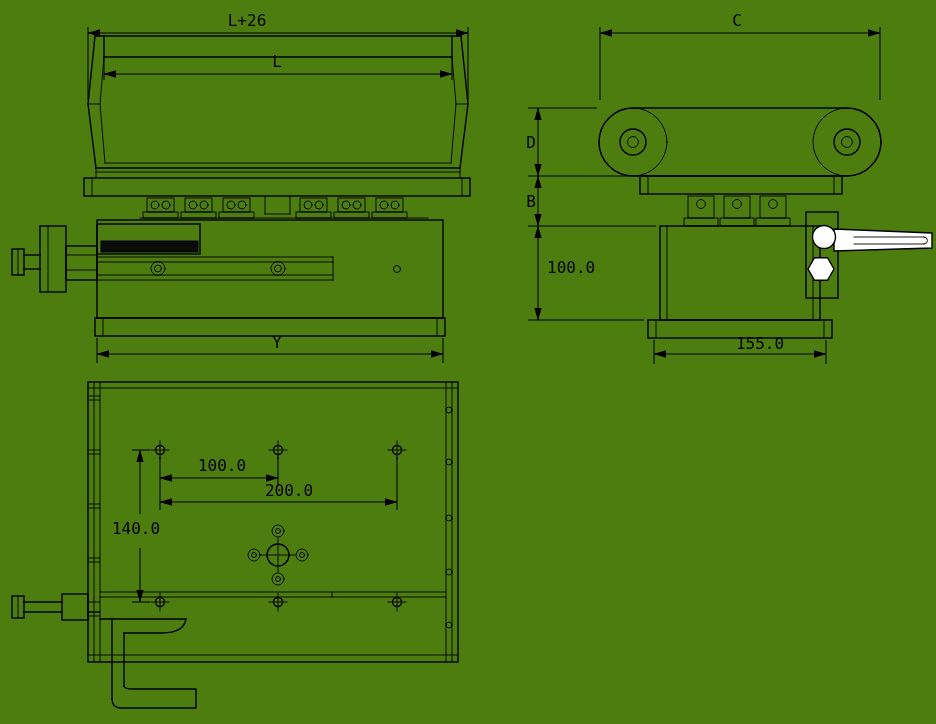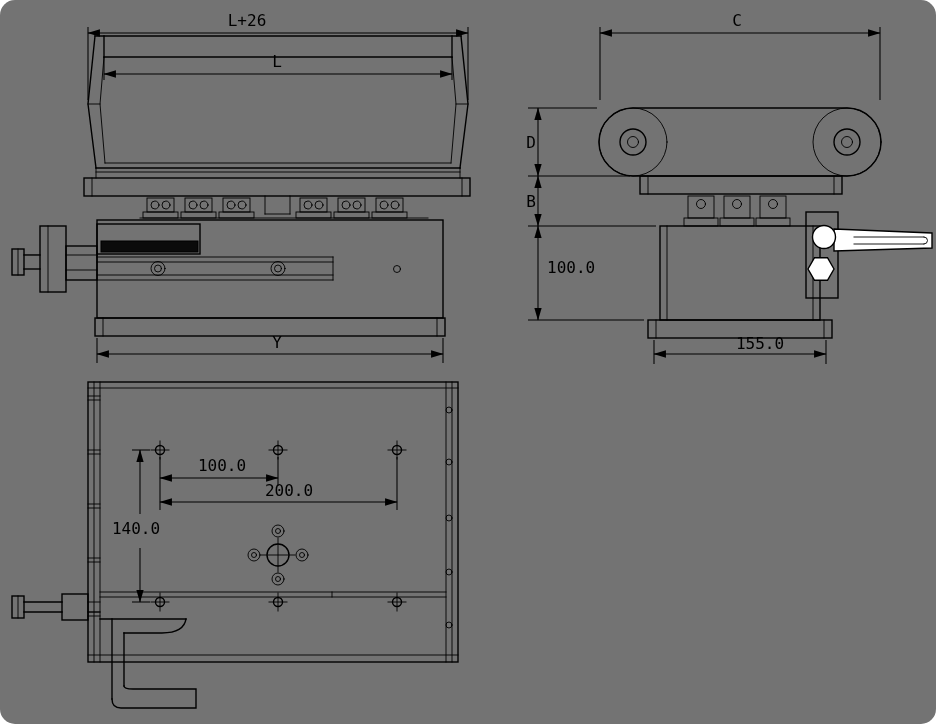--- a/index.html
+++ b/index.html
@@ -1,16 +1,16 @@
 <!DOCTYPE html>
 <html><head>
 <meta charset="utf-8">
 <style>
   html,body{margin:0;padding:0;background:#ffffff;}
-  .page{width:936px;height:724px;background:#737373;overflow:hidden;position:relative;border-radius:15px;}
+  .page{width:936px;height:724px;background:#4d7c0f;overflow:hidden;position:relative;}
   svg{display:block;}
   .ln{stroke:#000;stroke-width:1.4;fill:none;stroke-linecap:square;stroke-linejoin:miter;}
   .tn{stroke:#000;stroke-width:0.9;fill:none;stroke-linecap:square;}
   .dm{stroke:#000;stroke-width:1.05;fill:none;stroke-linecap:butt;}
   .wh{fill:#ffffff;stroke:#000;stroke-width:1.4;}
   .bk{fill:#0b0b0b;stroke:#000;stroke-width:1;}
   text.dt{font-family:"DejaVu Sans Mono","Liberation Mono",monospace;font-size:16px;fill:#000;}
 </style>
 </head>
 <body>

